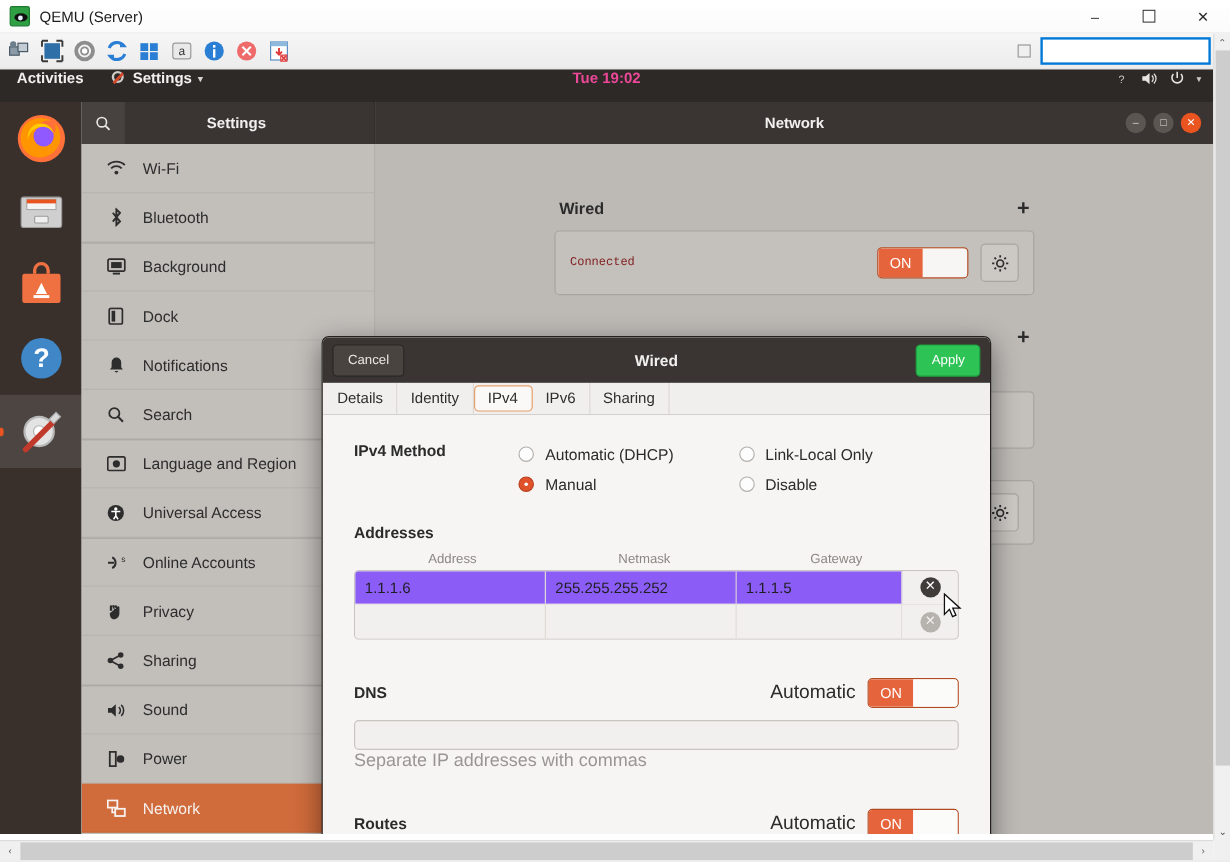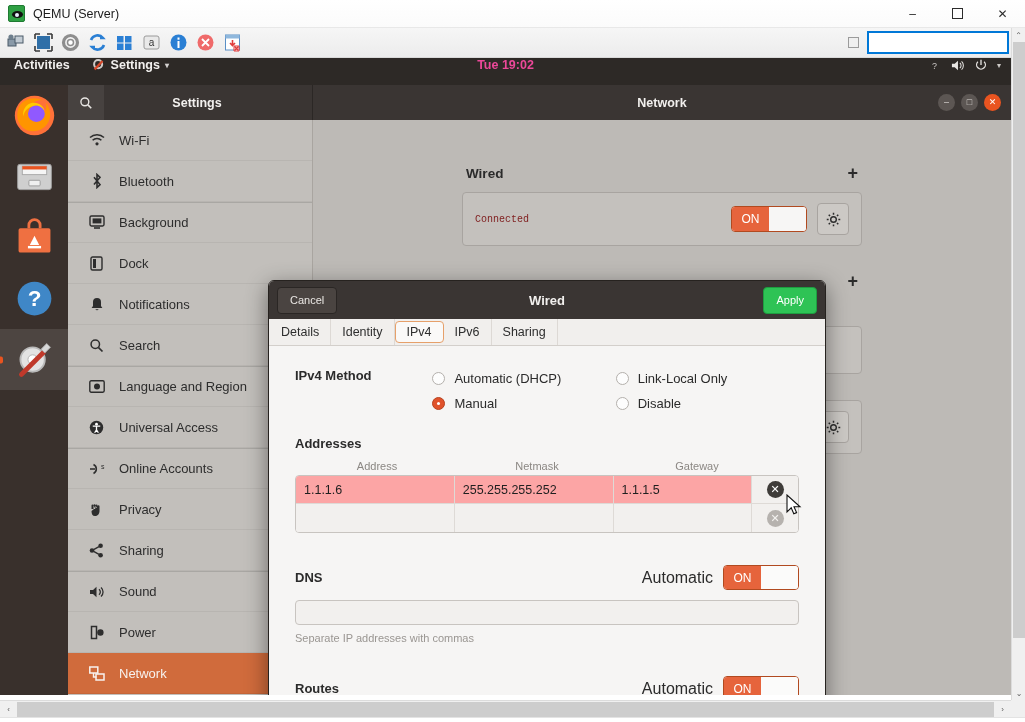--- a/index.html
+++ b/index.html
@@ -228,21 +228,21 @@
   .sec-title { font-size: 13px; font-weight: bold; color: #2b2b2b; }
   .col-heads { display: flex; font-size: 11px; color: #8b8783; padding: 0 2px; }
   .col-heads span { text-align: center; }
   .grid-table {
     border: 1px solid #c8c4c0; border-radius: 4px; overflow: hidden; background: #fcfcfc;
   }
   .grid-row { display: flex; height: 28px; border-bottom: 1px solid #dedad6; }
   .grid-row:last-child { border-bottom: none; }
   .cell {
     border-right: 1px solid #dedad6; display: flex; align-items: center;
-    padding: 0 8px; font-size: 12.5px; color: #1f1f1f; background: #fca5a5;
+    padding: 0 8px; font-size: 12.5px; color: #1f1f1f; background: #8b5cf6;
   }
   .cell.empty { background: #f2f0ee; }
   .del-cell {
     width: 46px; display: flex; align-items: center; justify-content: center;
     background: #f2f0ee;
   }
   .del-btn {
     width: 17px; height: 17px; border-radius: 50%; background: #b6b2ae;
     color: #f4f2f0; font-size: 11px; display: flex; align-items: center; justify-content: center;
     line-height: 1;
@@ -257,21 +257,21 @@
   }
   .toggle-sm .on {
     flex: 1; background: #e6643c; color: #fff; font-size: 12px;
     display: flex; align-items: center; justify-content: center;
   }
   .toggle-sm .knob { flex: 1; background: #fbfbfa; }
   .dns-input {
     height: 25px; background: #f2f0ee; border: 1px solid #c8c4c0; border-radius: 4px;
     margin-top: 10px;
   }
-  .hint { font-size: 11px; color: #9a9692; margin-top: 7px; }
+  .hint { font-size: 15px; color: #9a9692; }
 
   
   .cursor { position: absolute; left: 786px; top: 436px; width: 16px; height: 22px; }
 
   
   .vscroll {
     position: absolute; right: 0; top: 28px; width: 14px; height: 672px;
     background: #f0f0f0; border-left: 1px solid #dcdcdc;
   }
   .vscroll .arrow {

